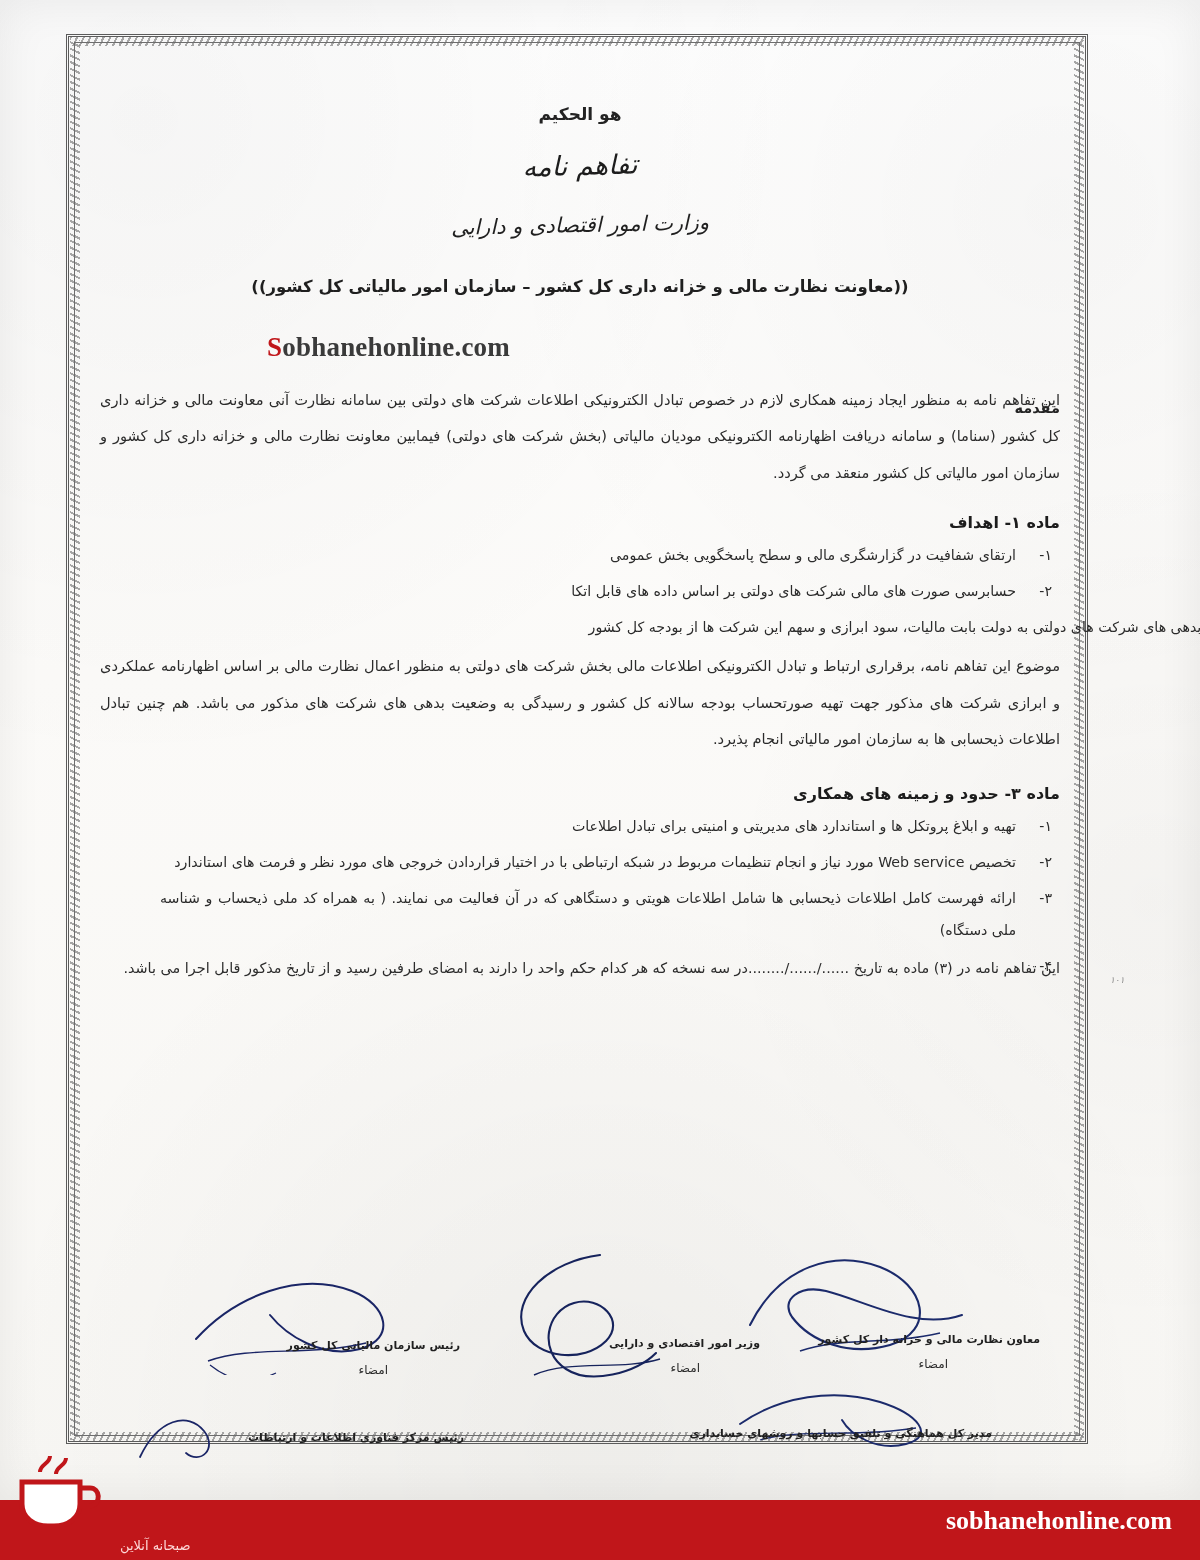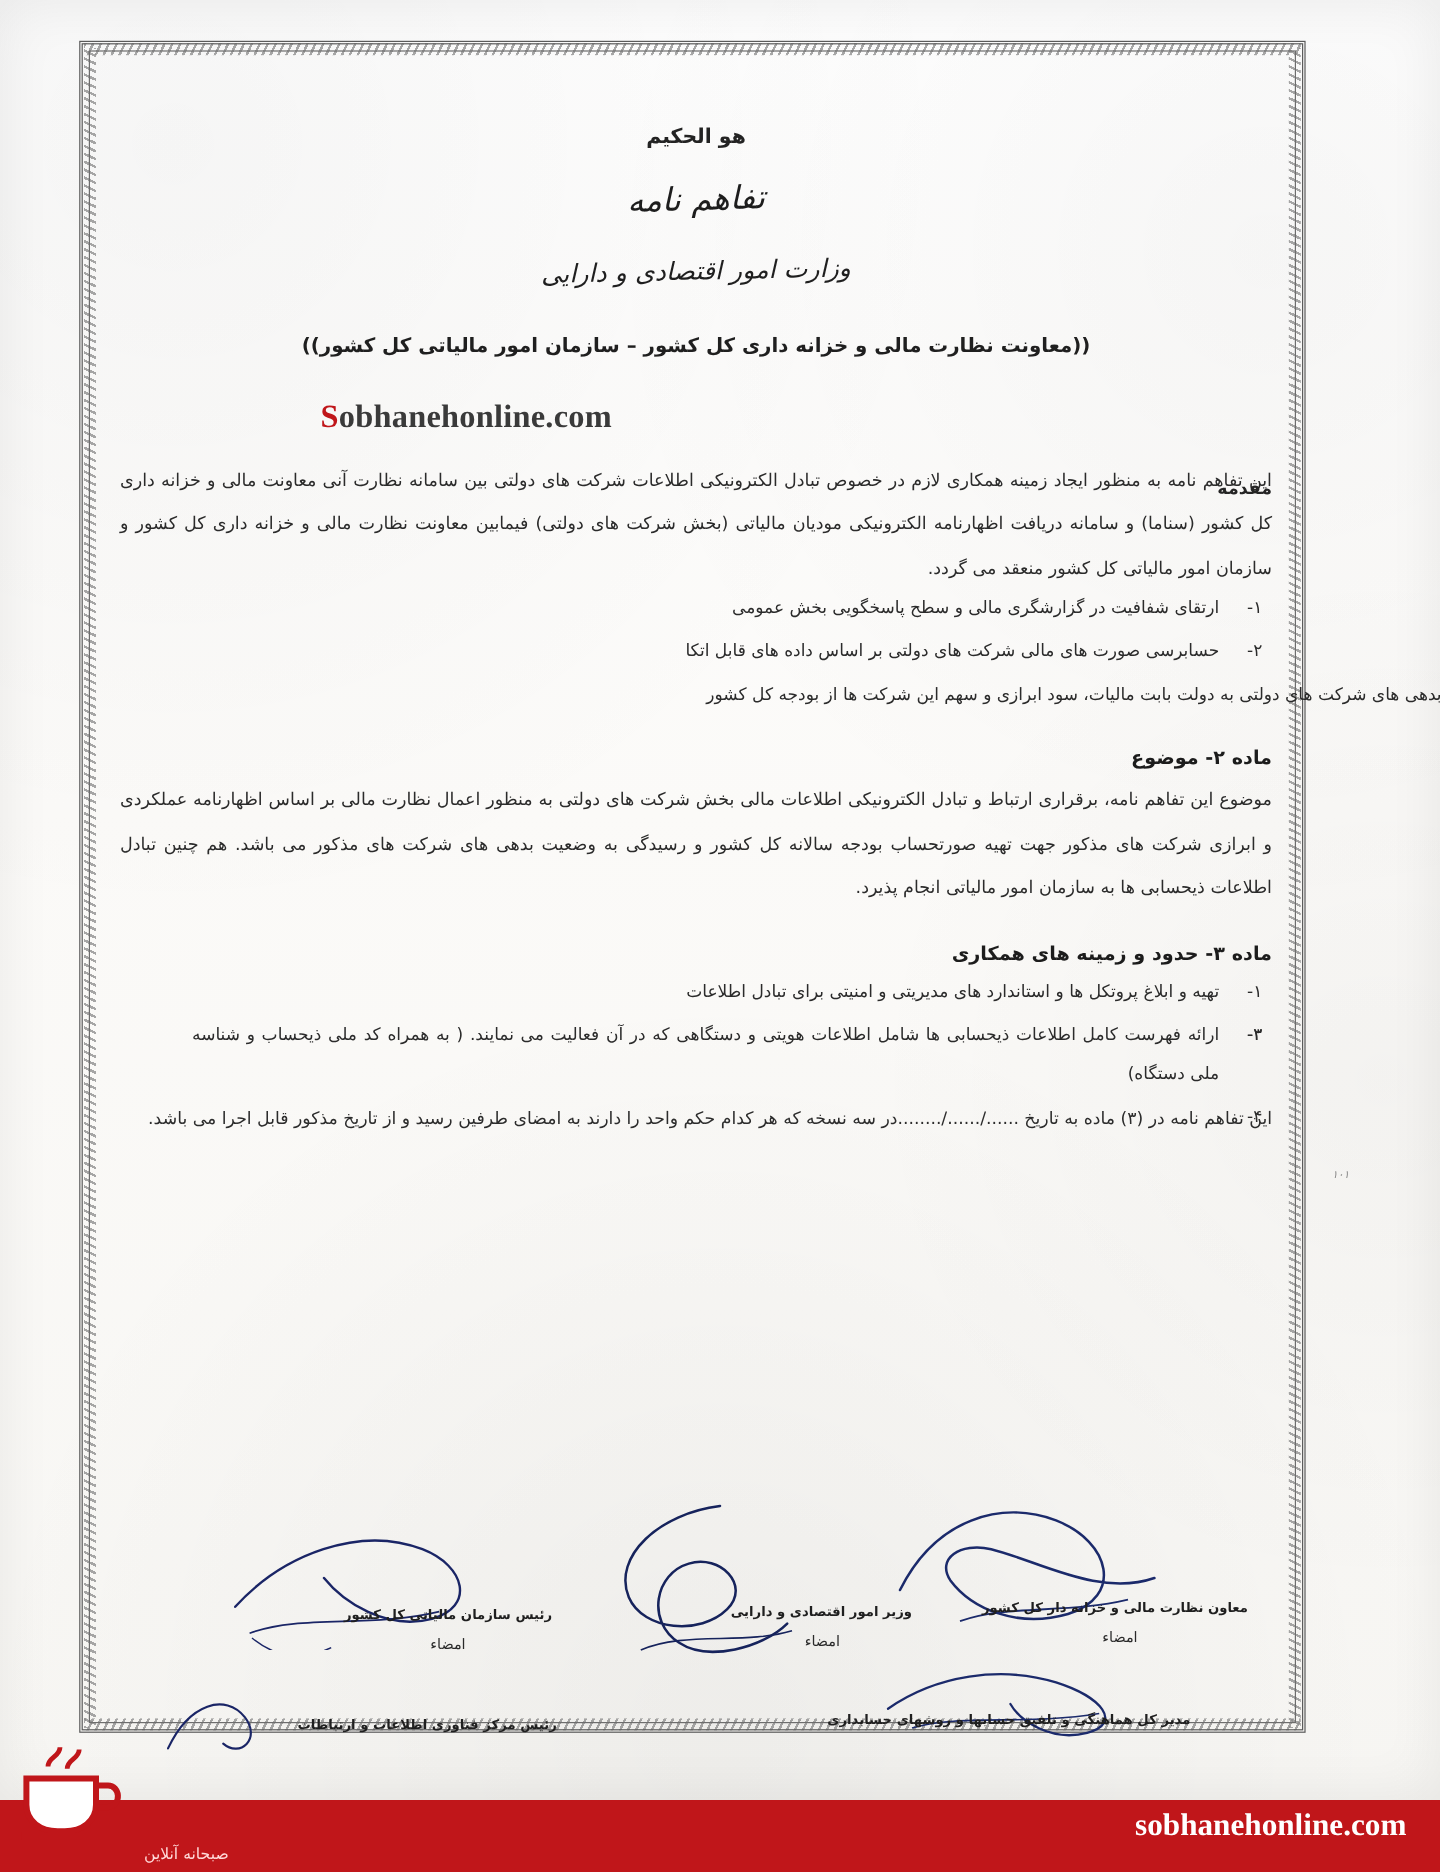--- a/index.html
+++ b/index.html
@@ -269,33 +269,33 @@
     <div class="line-center hand-1">تفاهم نامه</div>
 
     <div class="line-center hand-2">وزارت امور اقتصادی و دارایی</div>
 
     <div class="line-center parties">((معاونت نظارت مالی و خزانه داری کل کشور – سازمان امور مالیاتی کل کشور))</div>
 
     <div class="section-label" style="right:0; top:330px;">مقدمه</div>
 
     <div class="para" style="margin-top:86px;">این تفاهم نامه به منظور ایجاد زمینه همکاری لازم در خصوص تبادل الکترونیکی اطلاعات شرکت های دولتی بین سامانه نظارت آنی معاونت مالی و خزانه داری کل کشور (سناما) و سامانه دریافت اظهارنامه الکترونیکی مودیان مالیاتی (بخش شرکت های دولتی) فیمابین معاونت نظارت  مالی  و خزانه داری کل کشور و سازمان امور مالیاتی کل کشور منعقد می گردد.</div>
 
+    <div class="heading">ماده ۱- اهداف</div>
     <ol class="rtl-list goals">
       <li><span class="num">۱-</span><span>ارتقای شفافیت در گزارشگری مالی و سطح پاسخگویی بخش عمومی</span></li>
       <li><span class="num">۲-</span><span>حسابرسی صورت های مالی شرکت های دولتی بر اساس داده های قابل اتکا</span></li>
       <li><span>تعیین بدهی های شرکت های دولتی به دولت بابت مالیات، سود ابرازی و سهم این شرکت ها از بودجه کل کشور</span></li>
     </ol>
 
-    <div class="heading" style="margin-top:26px;">ماده ۲- موضوع</div>
     <div class="para">موضوع این تفاهم نامه، برقراری ارتباط و تبادل الکترونیکی اطلاعات مالی بخش شرکت های دولتی  به  منظور اعمال نظارت مالی  بر اساس اظهارنامه عملکردی و ابرازی شرکت های مذکور جهت تهیه صورتحساب  بودجه سالانه کل کشور و رسیدگی به وضعیت بدهی های شرکت های مذکور می باشد. هم چنین تبادل اطلاعات ذیحسابی ها به  سازمان امور مالیاتی انجام پذیرد.</div>
 
     <div class="heading" style="margin-top:26px;">ماده ۳- حدود و زمینه های همکاری</div>
     <ol class="rtl-list scope">
       <li><span class="num">۱-</span><span>تهیه و ابلاغ پروتکل ها و استاندارد های مدیریتی و امنیتی برای تبادل اطلاعات</span></li>
-      <li><span class="num">۲-</span></li>
+      <li><span class="num">۲-</span><span>تخصیص Web service مورد نیاز  و انجام تنظیمات مربوط  در شبکه ارتباطی  با در اختیار قراردادن  خروجی های مورد نظر و فرمت های استاندارد</span></li>
       <li><span class="num">۳-</span><span>ارائه فهرست کامل اطلاعات ذیحسابی ها شامل اطلاعات هویتی و دستگاهی که در آن فعالیت می نمایند. ( به همراه کد ملی ذیحساب  و شناسه ملی دستگاه)</span></li>
       <li><span class="num">۴-</span></li>
     </ol>
 
     <div class="closing">این تفاهم نامه در (۳) ماده  به تاریخ ....../....../........در سه نسخه که  هر کدام حکم واحد را دارند  به امضای طرفین رسید  و از تاریخ مذکور قابل اجرا می باشد.</div>
 
   </div>
 
   <div class="watermark">
     <span class="red">S</span><span>obhanehonline.com</span>

